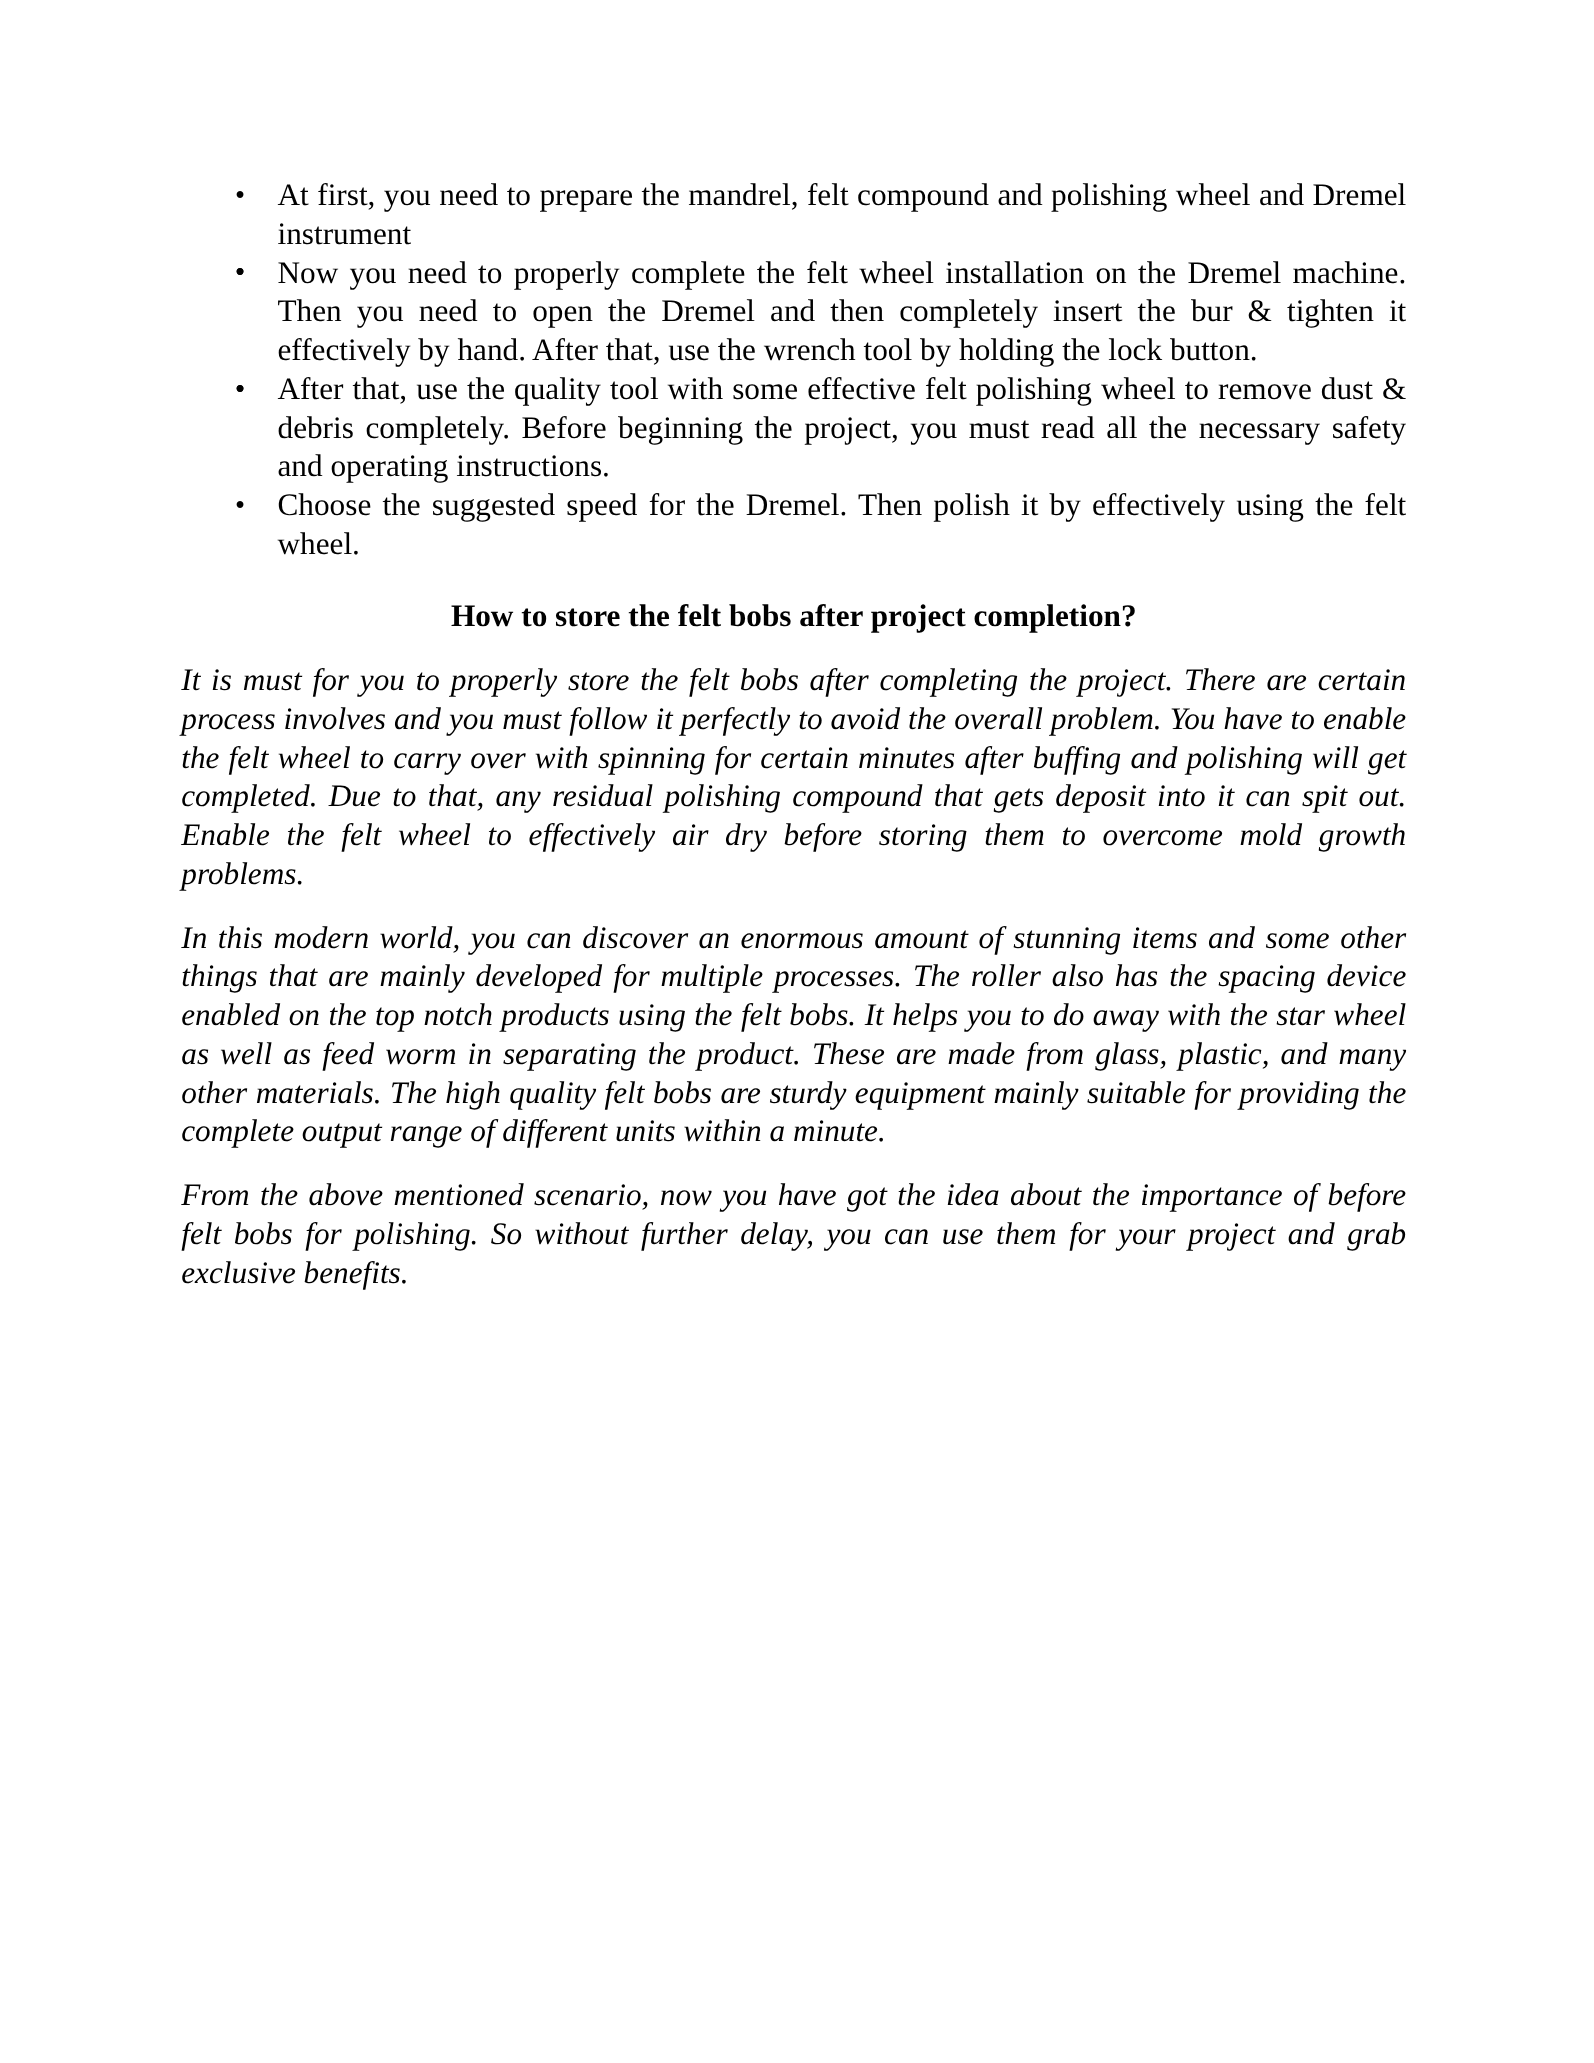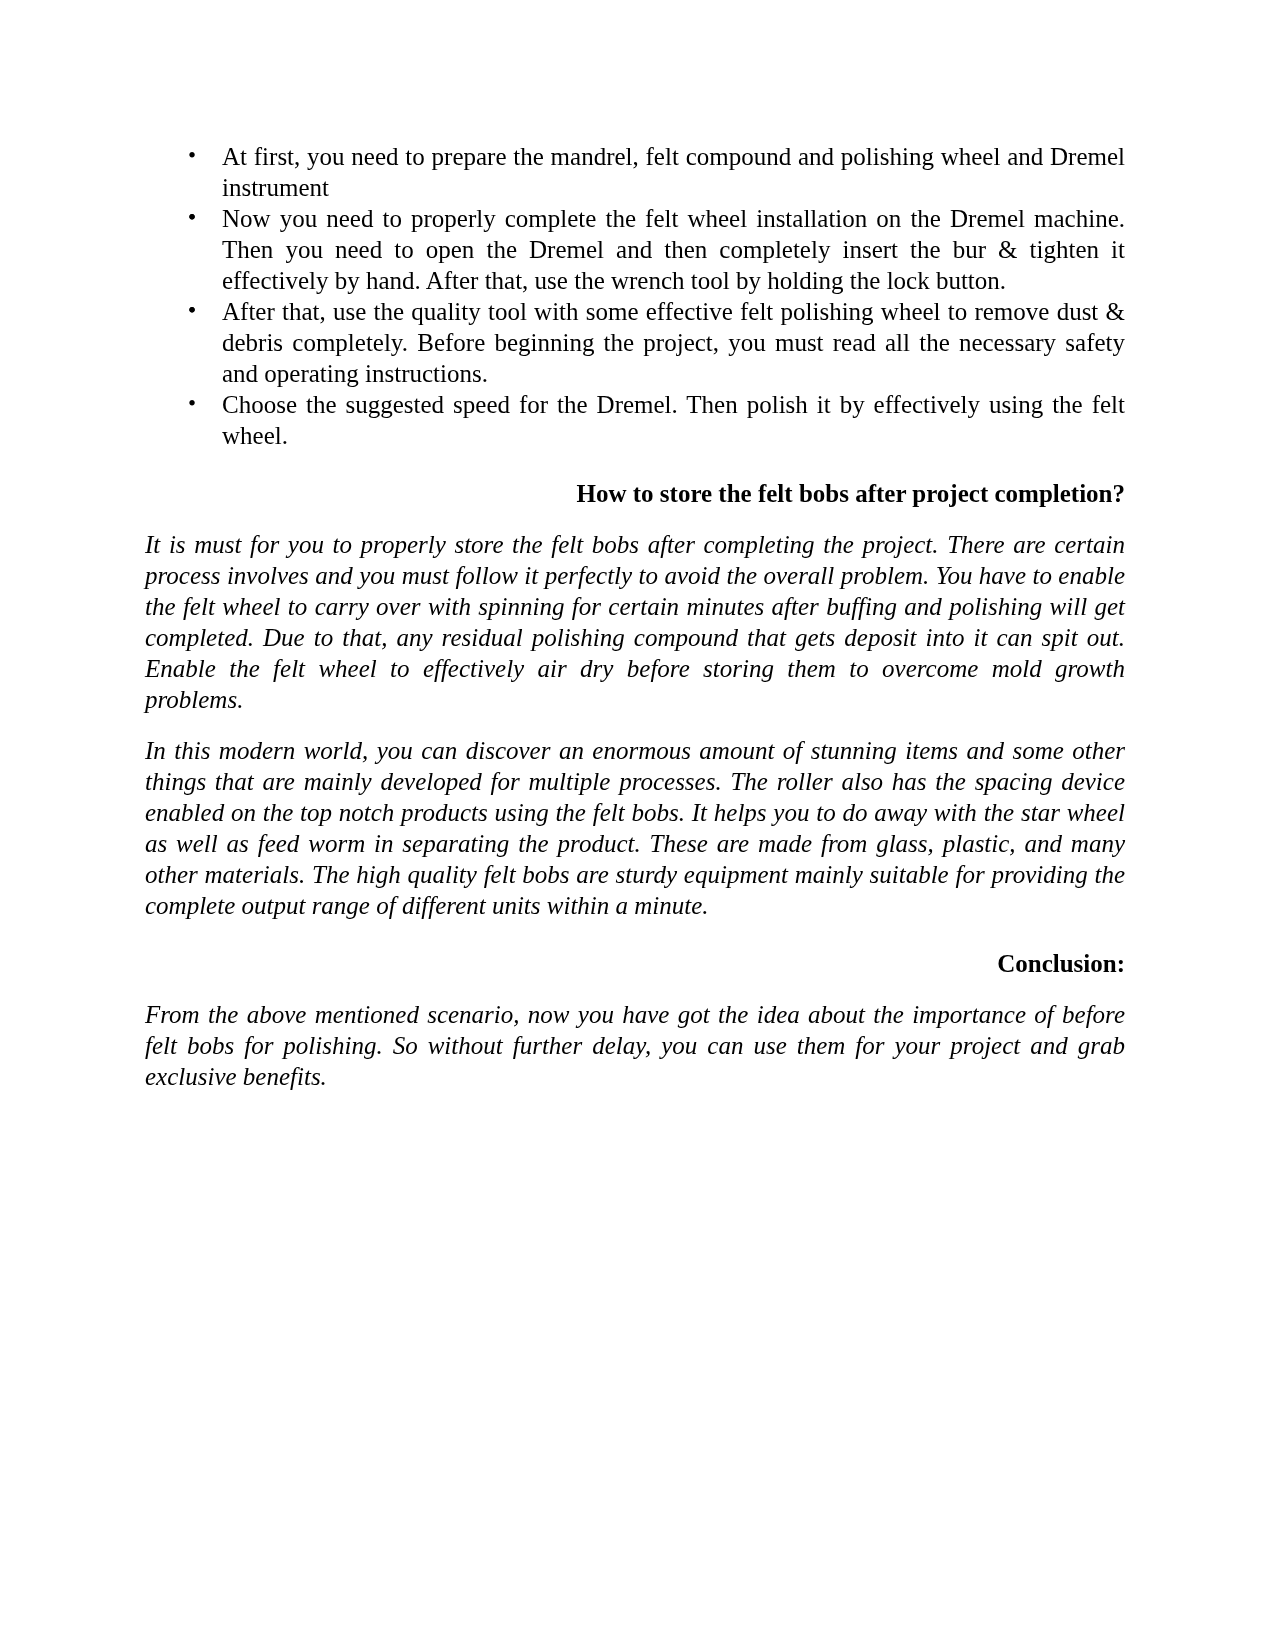--- a/index.html
+++ b/index.html
@@ -33,21 +33,21 @@
   .bullet-marker {
     position: absolute;
     left: 43px;
     top: -1px;
     font-size: 23px;
   }
   .doc-heading {
     font-size: 25px;
     font-weight: bold;
     margin: 27px 0 20px 0;
-    text-align: right;
+    text-align: center;
   }
   .doc-paragraph {
     margin: 20px 0;
     text-align: justify;
     font-style: italic;
   }
 </style>
 </head>
 <body>
 
@@ -78,17 +78,16 @@
     </li>
   </ul>
 
   <div>
     <h2 class="doc-heading">How to store the felt bobs after project completion?</h2>
     <p class="doc-paragraph">It is must for you to properly store the felt bobs after completing the project. There are certain process involves and you must follow it perfectly to avoid the overall problem. You have to enable the felt wheel to carry over with spinning for certain minutes after buffing and polishing will get completed. Due to that, any residual polishing compound that gets deposit into it can spit out. Enable the felt wheel to effectively air dry before storing them to overcome mold growth problems.</p>
     <p class="doc-paragraph">In this modern world, you can discover an enormous amount of stunning items and some other things that are mainly developed for multiple processes. The roller also has the spacing device enabled on the top notch products using the felt bobs. It helps you to do away with the star wheel as well as feed worm in separating the product. These are made from glass, plastic, and many other materials. The high quality felt bobs are sturdy equipment mainly suitable for providing the complete output range of different units within a minute.</p>
   </div>
 
   <div>
-    <h2 class="doc-heading">Conclusion:</h2>
     <p class="doc-paragraph">From the above mentioned scenario, now you have got the idea about the importance of before felt bobs for polishing. So without further delay, you can use them for your project and grab exclusive benefits.</p>
   </div>
 
 </div>
 
 </body></html>

